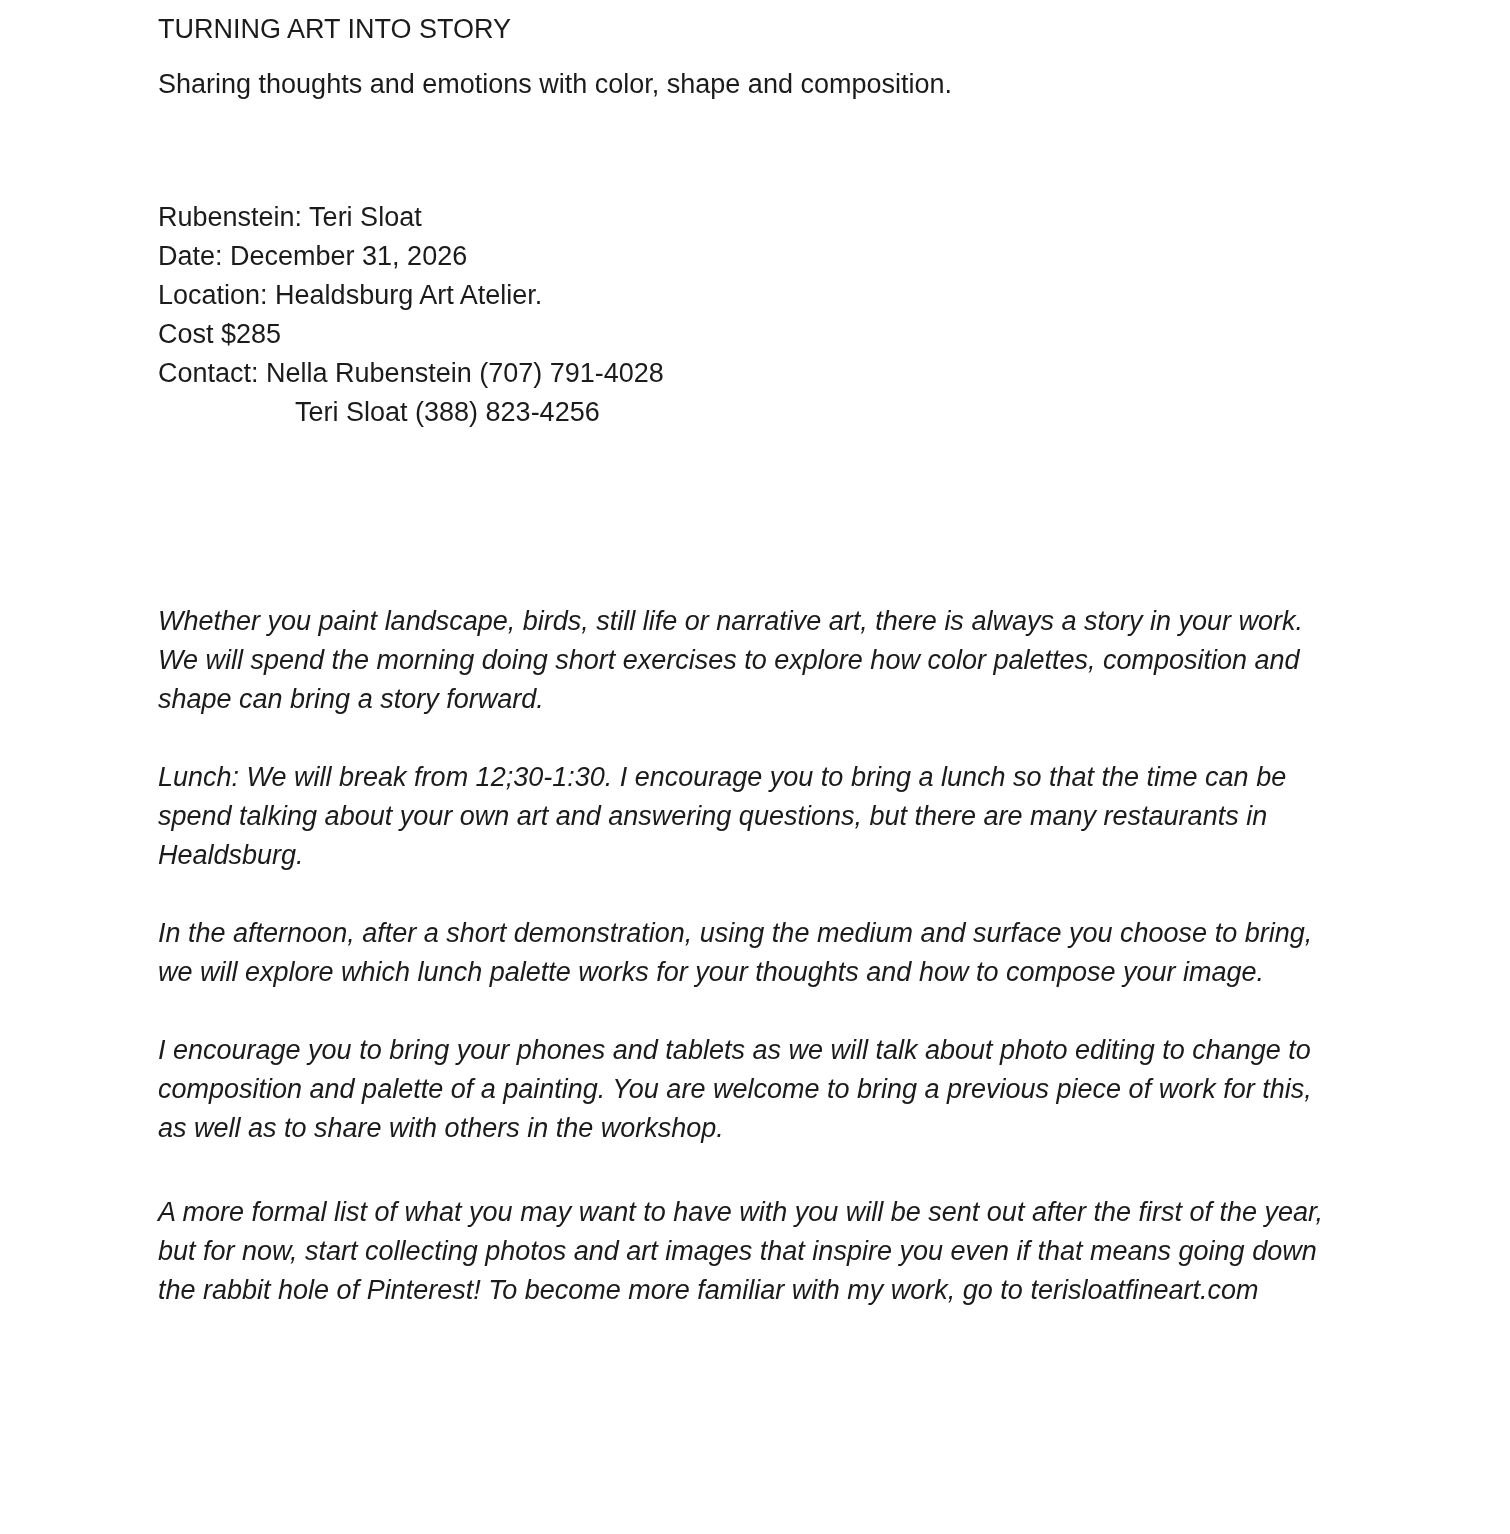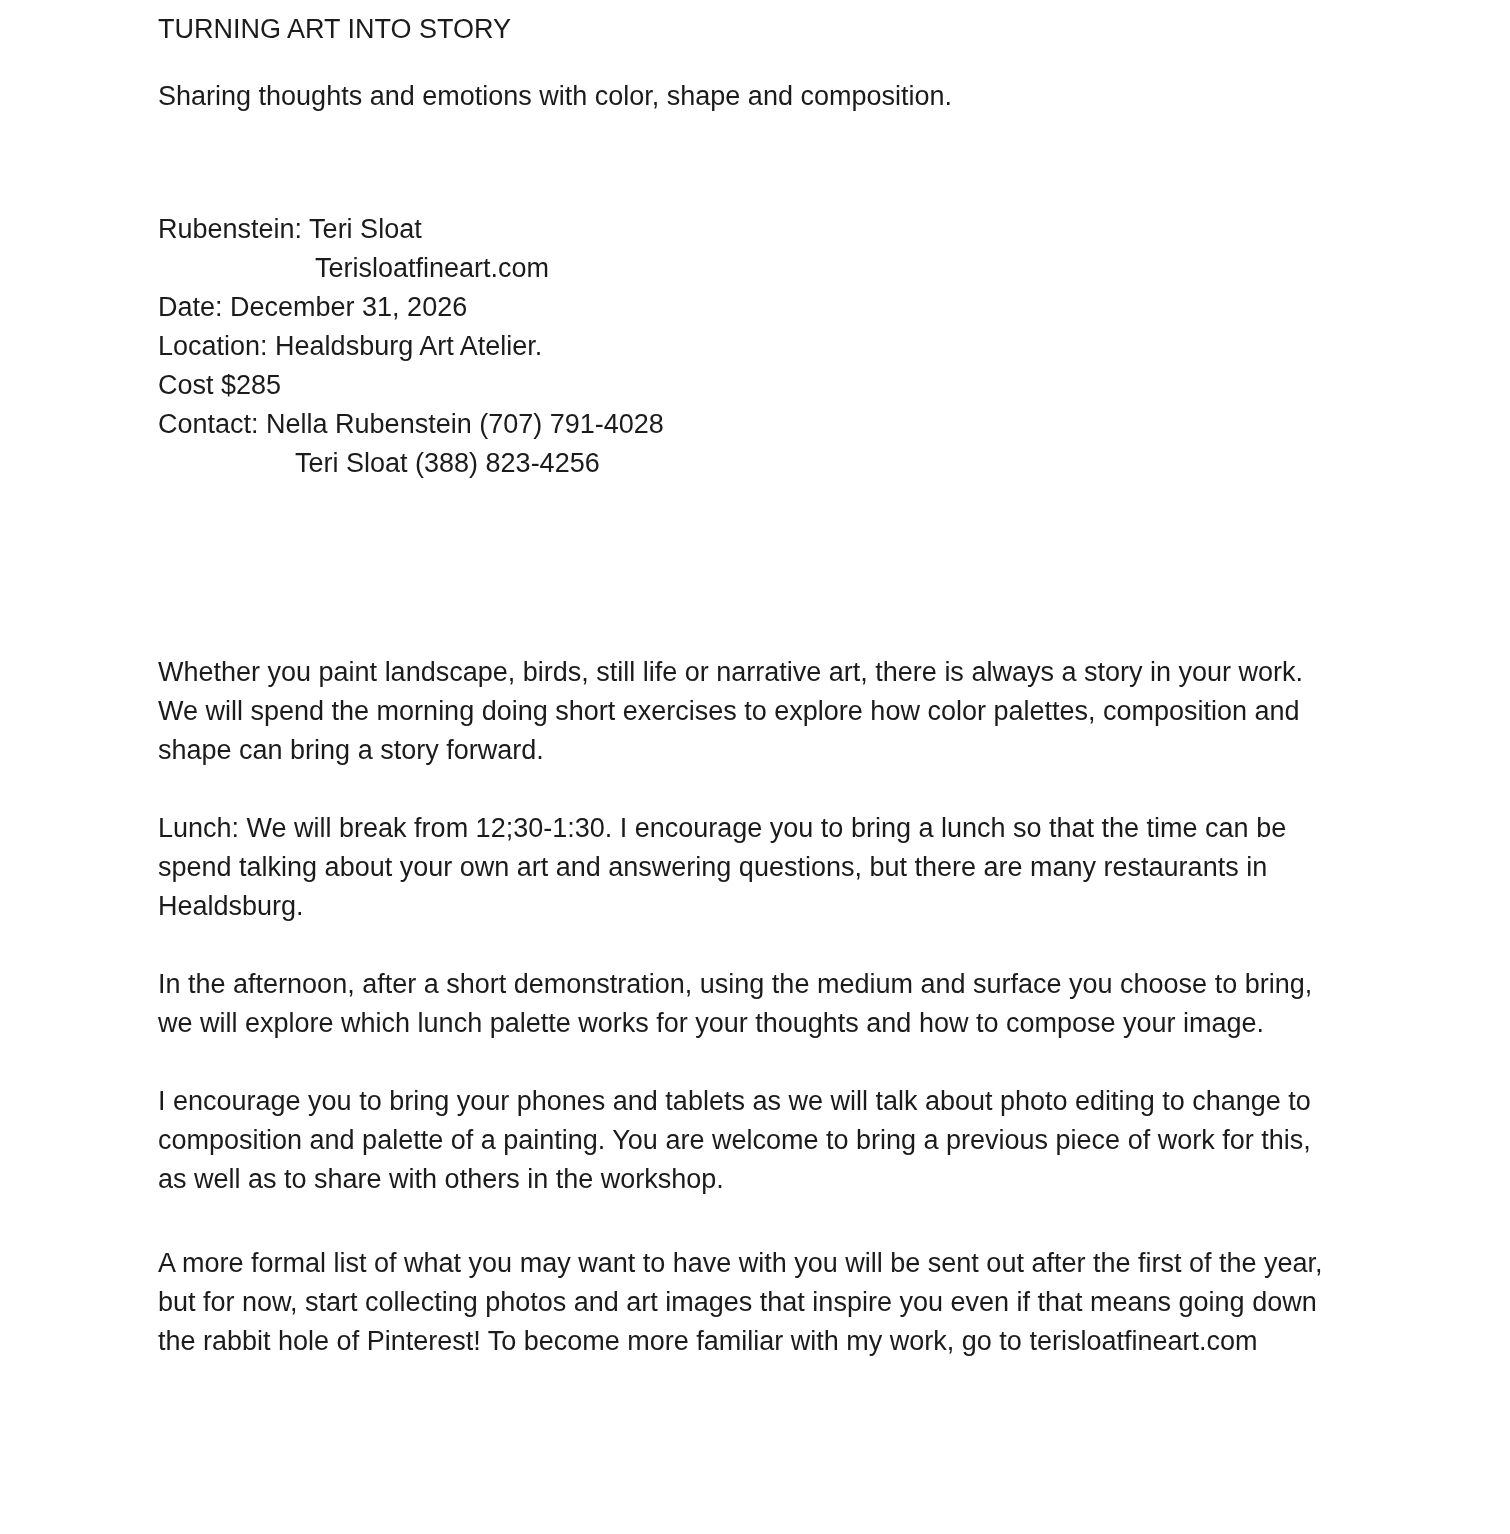--- a/index.html
+++ b/index.html
@@ -17,59 +17,59 @@
     font-family: "Liberation Sans", sans-serif;
     font-size: 27px;
     line-height: 39px;
     padding: 10px 106px 0 158px;
     overflow: hidden;
   }
   .title {
     white-space: pre-line;
   }
   .subtitle {
-    margin-top: 28px;
+    margin-top: 16px;
     white-space: pre-line;
   }
   .info-block {
     margin-top: 94px;
   }
   .info-line {
     white-space: pre-line;
   }
   .indent-a {
     padding-left: 157px;
   }
   .indent-b {
     padding-left: 137px;
   }
   .body-block {
     margin-top: 170px;
   }
   .para {
     margin: 0 0 39px 0;
     white-space: pre-line;
+    font-style: italic;
   }
   .para:last-child {
     margin-bottom: 0;
     margin-top: 45px;
   }
 </style>
 </head>
 <body>
 
 <div class="page">
 
   <div class="title">TURNING ART INTO STORY</div>
 
   <div class="subtitle">Sharing thoughts and emotions with color, shape and composition.</div>
 
   <div class="info-block">
     <div class="info-line">Rubenstein: Teri Sloat</div>
-    <div class="info-line indent-a">Terisloatfineart.com</div>
     <div class="info-line">Date: December 31, 2026</div>
     <div class="info-line">Location: Healdsburg Art Atelier.</div>
     <div class="info-line">Cost $285</div>
     <div class="info-line">Contact: Nella Rubenstein (707) 791-4028</div>
     <div class="info-line indent-b">Teri Sloat (388) 823-4256</div>
   </div>
 
   <div class="body-block">
     <p class="para">Whether you paint landscape, birds, still life or narrative art, there is always a story in your work.
 We will spend the morning doing short exercises to explore how color palettes, composition and shape can bring a story forward.</p>

